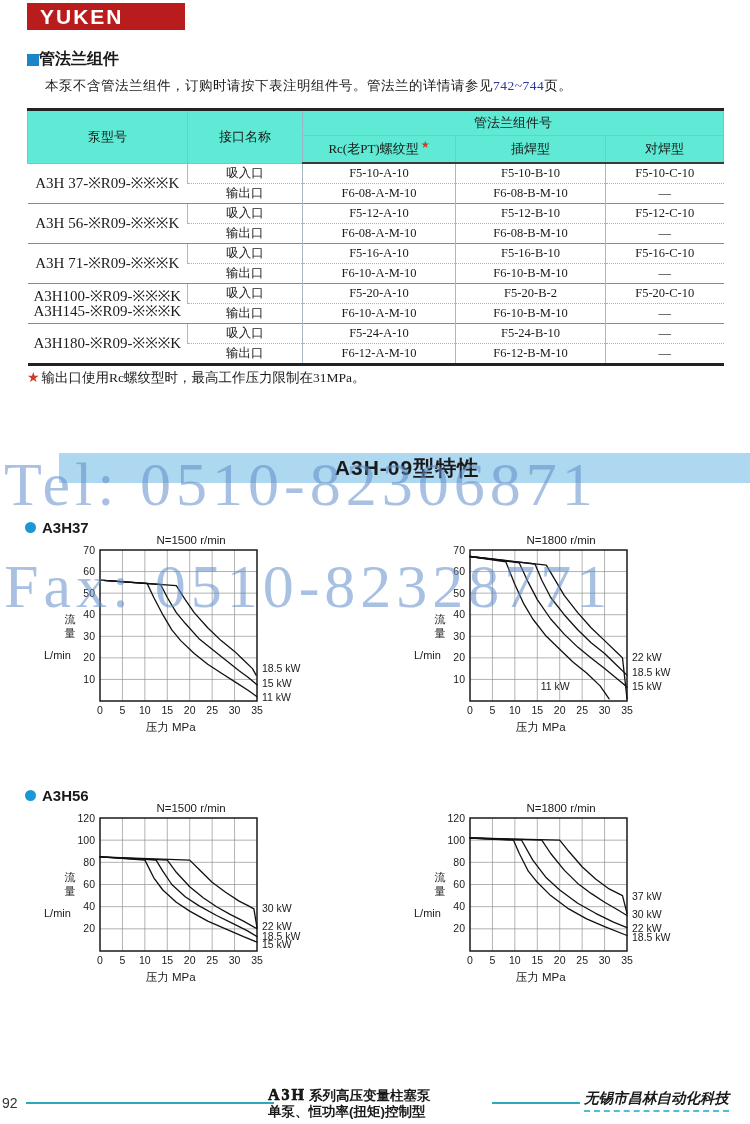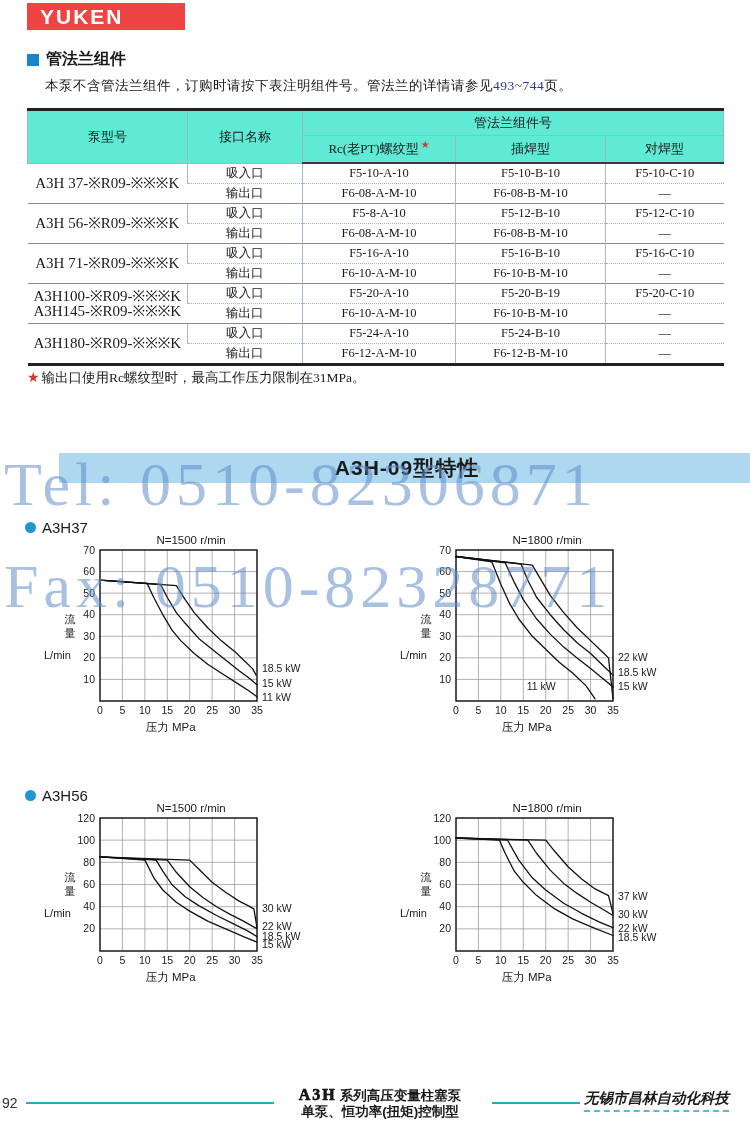--- a/index.html
+++ b/index.html
@@ -1,25 +1,25 @@
 <!DOCTYPE html>
 <html><head>
 <meta charset="utf-8">
 <style>
   html,body{margin:0;padding:0;background:#e8e8e8;}
   .page{position:relative;width:750px;height:1124px;background:#ffffff;overflow:hidden;
         font-family:"Liberation Serif",serif;color:#1a1a1a;margin:0 auto;}
 
   
-  .logo-bar{position:absolute;left:27px;top:3px;width:158px;height:27px;background:#ef4444;
+  .logo-bar{position:absolute;left:27px;top:3px;width:158px;height:27px;background:#b91c1c;
             color:#fff;font-family:"Liberation Sans",sans-serif;font-weight:bold;font-size:21px;
             letter-spacing:2px;display:flex;align-items:center;padding-left:13px;box-sizing:border-box;}
 
   
-  .sec-header{position:absolute;left:27px;top:49px;display:flex;align-items:center;gap:7px;
+  .sec-header{position:absolute;left:27px;top:49px;display:flex;align-items:center;
               font-family:"Liberation Sans",sans-serif;font-weight:bold;font-size:16px;}
   .sq{width:12px;height:12px;background:#1a85c8;}
 
   .intro1{position:absolute;left:45px;top:77px;font-size:13.5px;letter-spacing:0.5px;}
   .link{color:#2a35a0;}
 
   
   .flange-table{position:absolute;left:27px;top:108px;width:696px;border-collapse:collapse;
                 font-size:12.5px;table-layout:fixed;border-top:3px solid #222;border-bottom:3px solid #222;}
   .flange-table th{background:#5eead4;font-weight:normal;font-size:13px;border:1px solid #9cb6c8;padding:2px 0;}
@@ -36,41 +36,41 @@
   .note{position:absolute;left:27px;top:369px;font-size:13.5px;}
   .note .nstar{color:#d03a2a;font-size:14px;margin-right:2px;}
 
   
   .banner{position:absolute;left:27px;top:453px;width:696px;height:30px;background:#aed7f0;
           display:flex;align-items:center;justify-content:center;
           font-family:"Liberation Sans",sans-serif;font-weight:bold;font-size:21px;letter-spacing:1px;margin-left:32px;}
   .intro2{position:absolute;left:27px;top:499px;font-size:13px;font-family:"Liberation Sans",sans-serif;}
 
   .model-header{position:absolute;left:25px;display:flex;align-items:center;gap:6px;
-                font-family:"Liberation Sans",sans-serif;font-weight:normal;font-size:15px;}
+                font-family:"Liberation Sans",sans-serif;font-weight:bold;font-size:15px;}
   #model1{top:519px}
   #model2{top:787px}
   .dot{width:11px;height:11px;border-radius:50%;background:#1d96d4;}
 
-  .charts-row{position:absolute;left:42px;display:flex;gap:56px;}
+  .charts-row{position:absolute;left:42px;display:flex;gap:70px;}
   #charts1{top:534px}
   #charts2{top:802px}
   svg text{font-family:"Liberation Sans",sans-serif;fill:#1a1a1a;}
 
   
   .wm{position:absolute;left:4px;z-index:40;pointer-events:none;font-family:"Liberation Serif",serif;
       font-size:62px;letter-spacing:5px;color:rgba(96,140,200,0.55);white-space:nowrap;}
   #wm1{top:449px}
   #wm2{top:551px}
 
   
   .pagenum{position:absolute;left:2px;top:1095px;font-family:"Liberation Sans",sans-serif;font-size:14px;color:#333;}
   .fline1{position:absolute;left:26px;top:1102px;width:248px;height:2px;background:#2ba9bd;}
   .fline2{position:absolute;left:492px;top:1102px;width:88px;height:2px;background:#2ba9bd;}
-  .fcenter{position:absolute;left:268px;top:1087px;width:224px;text-align:center;
+  .fcenter{position:absolute;left:268px;top:1087px;width:224px;text-align:left;
            font-family:"Liberation Sans",sans-serif;font-weight:bold;font-size:13.5px;line-height:15.5px;}
   .serieslogo{font-family:"Liberation Serif",serif;font-weight:bold;font-size:16px;letter-spacing:2px;
               -webkit-text-stroke:0.6px #000;margin-right:3px;}
   .company{position:absolute;left:584px;top:1089px;font-family:"Liberation Sans",sans-serif;font-weight:bold;
            font-size:14.5px;border-bottom:2px dashed #4cc0d4;padding-bottom:2px;font-style:italic;}
 </style>
 </head>
 <body>
 
 <div class="page">
@@ -78,21 +78,21 @@
   <div class="logo-bar">
     <span>YUKEN</span>
   </div>
 
   <div class="sec-header">
     <span class="sq"></span>
     <span>管法兰组件</span>
   </div>
 
   <div class="intro1">
-    <span>本泵不含管法兰组件，订购时请按下表注明组件号。管法兰的详情请参见</span><span class="link">493~744</span><span>页。</span>
+    <span>本泵不含管法兰组件，订购时请按下表注明组件号。管法兰的详情请参见</span><span class="link">742~744</span><span>页。</span>
   </div>
 
   <table class="flange-table">
     <colgroup>
       <col style="width:160px">
         <col style="width:115px">
         <col style="width:153px">
         <col style="width:150px">
         <col style="width:118px">
     </colgroup>
@@ -122,21 +122,21 @@
           <td>输出口</td>
           <td>F6-08-A-M-10</td>
           <td>F6-08-B-M-10</td>
           <td>—</td>
         </tr>
         <tr class="row-first">
           <td rowspan="2" class="model">
             <div>A3H 56-※R09-※※※K</div>
           </td>
           <td>吸入口</td>
-          <td>F5-8-A-10</td>
+          <td>F5-12-A-10</td>
           <td>F5-12-B-10</td>
           <td>F5-12-C-10</td>
         </tr>
         <tr class="row-second">
           <td>输出口</td>
           <td>F6-08-A-M-10</td>
           <td>F6-08-B-M-10</td>
           <td>—</td>
         </tr>
         <tr class="row-first">
@@ -154,21 +154,21 @@
           <td>F6-10-B-M-10</td>
           <td>—</td>
         </tr>
         <tr class="row-first">
           <td rowspan="2" class="model">
             <div>A3H100-※R09-※※※K</div>
             <div>A3H145-※R09-※※※K</div>
           </td>
           <td>吸入口</td>
           <td>F5-20-A-10</td>
-          <td>F5-20-B-19</td>
+          <td>F5-20-B-2</td>
           <td>F5-20-C-10</td>
         </tr>
         <tr class="row-second">
           <td>输出口</td>
           <td>F6-10-A-M-10</td>
           <td>F6-10-B-M-10</td>
           <td>—</td>
         </tr>
         <tr class="row-first">
           <td rowspan="2" class="model">

